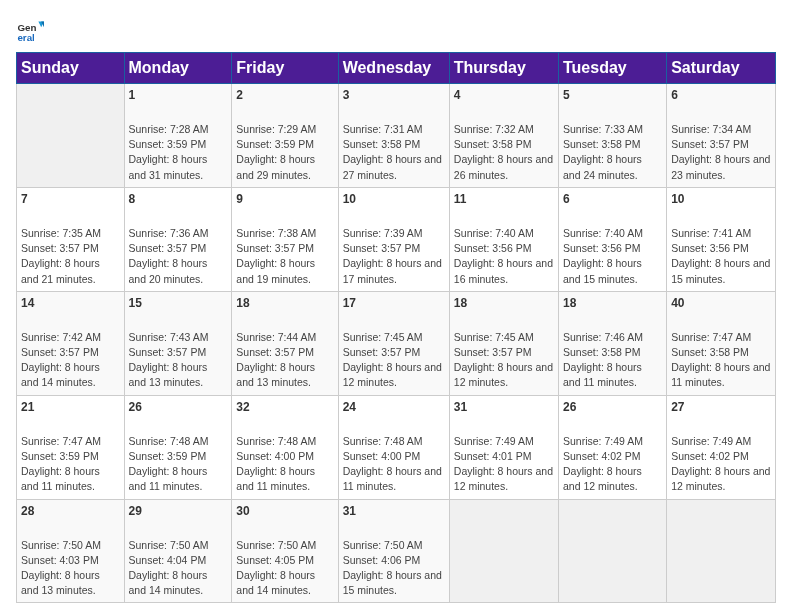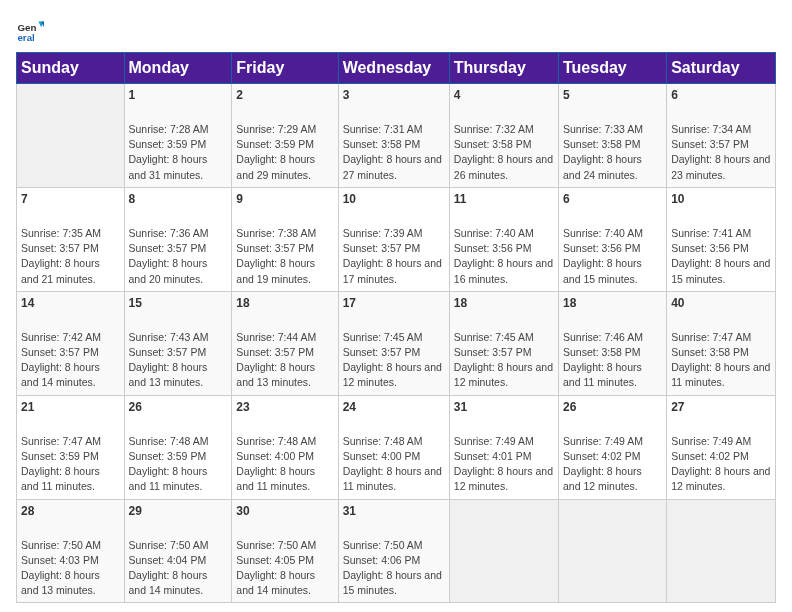--- a/index.html
+++ b/index.html
@@ -206,21 +206,21 @@
       <tr>
         <td>
           <span class="day-number">21</span>
           <div class="day-info">Sunrise: 7:47 AM<br>Sunset: 3:59 PM<br>Daylight: 8 hours and 11 minutes.</div>
         </td>
         <td>
           <span class="day-number">26</span>
           <div class="day-info">Sunrise: 7:48 AM<br>Sunset: 3:59 PM<br>Daylight: 8 hours and 11 minutes.</div>
         </td>
         <td>
-          <span class="day-number">23</span>
+          <span class="day-number">32</span>
           <div class="day-info">Sunrise: 7:48 AM<br>Sunset: 4:00 PM<br>Daylight: 8 hours and 11 minutes.</div>
         </td>
         <td>
           <span class="day-number">24</span>
           <div class="day-info">Sunrise: 7:48 AM<br>Sunset: 4:00 PM<br>Daylight: 8 hours and 11 minutes.</div>
         </td>
         <td>
           <span class="day-number">31</span>
           <div class="day-info">Sunrise: 7:49 AM<br>Sunset: 4:01 PM<br>Daylight: 8 hours and 12 minutes.</div>
         </td>

